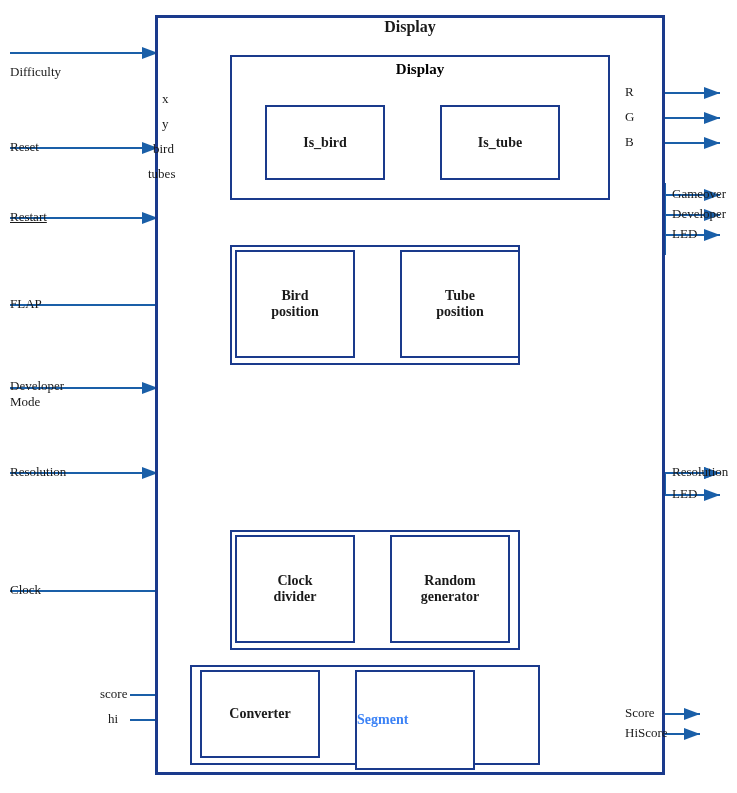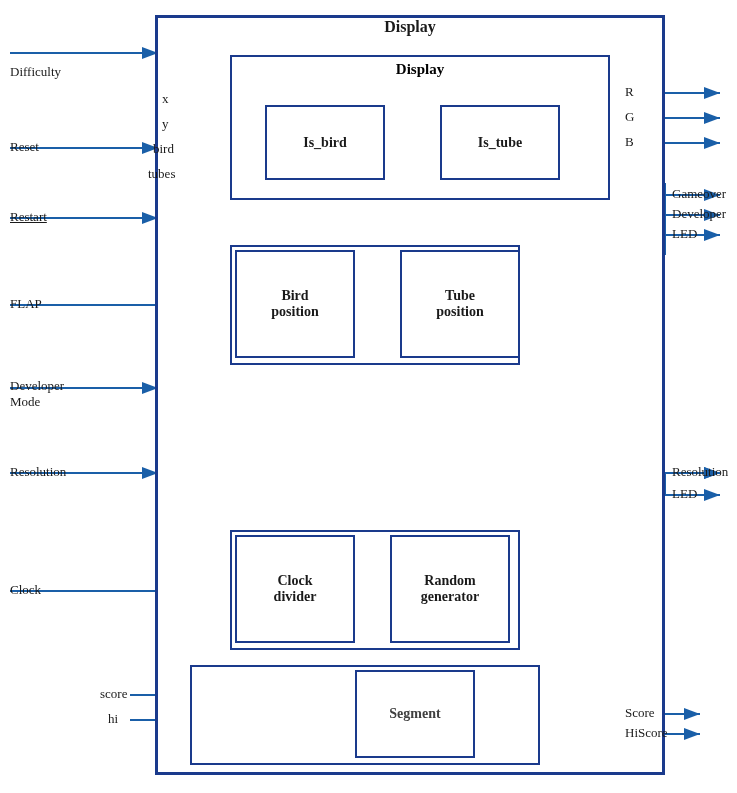--- a/index.html
+++ b/index.html
@@ -205,29 +205,28 @@
       font-weight: bold;
       color: #1a1a1a;
       text-align: center;
     }
 
     .segment-box {
       position: absolute;
       left: 355px;
       top: 670px;
       width: 120px;
-      height: 88px;
-      border: 2px solid #1a3a8c;
-      background: white;
-      display: flex;
-      align-items: center;
-      justify-content: center;
-      font-size: 14px;
-      font-weight: bold;
-      color: #404040;
+      height: 100px;
+      border: 2px solid #1a3a8c;
+      background: white;
+      display: flex;
+      align-items: center;
+      font-size: 14px;
+      font-weight: bold;
+      color: #3b82f6;
       text-align: center;
     }
 
     
     .label {
       position: absolute;
       font-size: 13px;
       color: #1a1a1a;
       display: flex;
       align-items: center;
@@ -376,20 +375,23 @@
   <div class="clock-divider-box">
     <span>Clock<br>divider</span>
   </div>
 
   <div class="random-gen-box">
     <span>Random<br>generator</span>
   </div>
 
   <div class="converter-box-outer"></div>
 
+  <div class="converter-box">
+    <span>Converter</span>
+  </div>
 
   <div class="segment-box">
     <span>Segment</span>
   </div>
 
   <div class="label" style="left:10px; top:44px;margin-top:20px;">Difficulty</div>
   <div class="label" style="left:10px; top:139px;">Reset</div>
   <div class="label" style="left:10px; top:209px;text-decoration:underline;">Restart</div>
   <div class="label" style="left:10px; top:296px;">FLAP</div>
   <div class="label" style="left:10px; top:378px; flex-direction:column; align-items:flex-start;">

